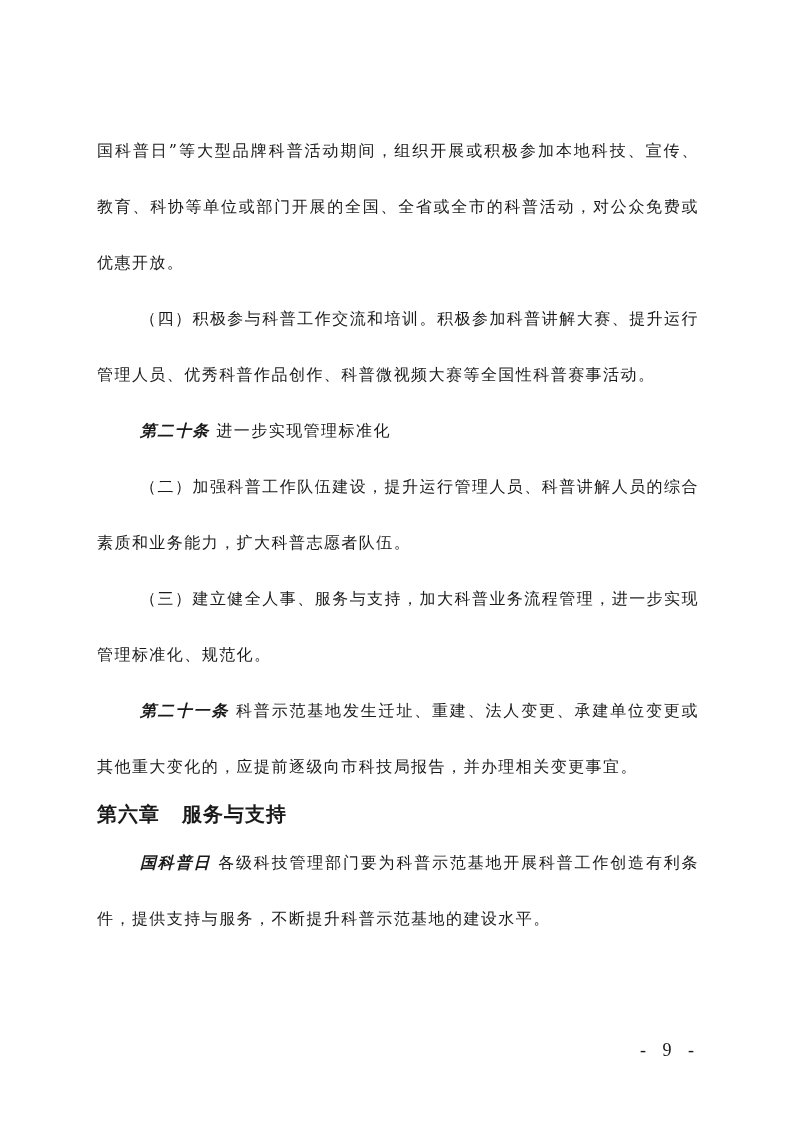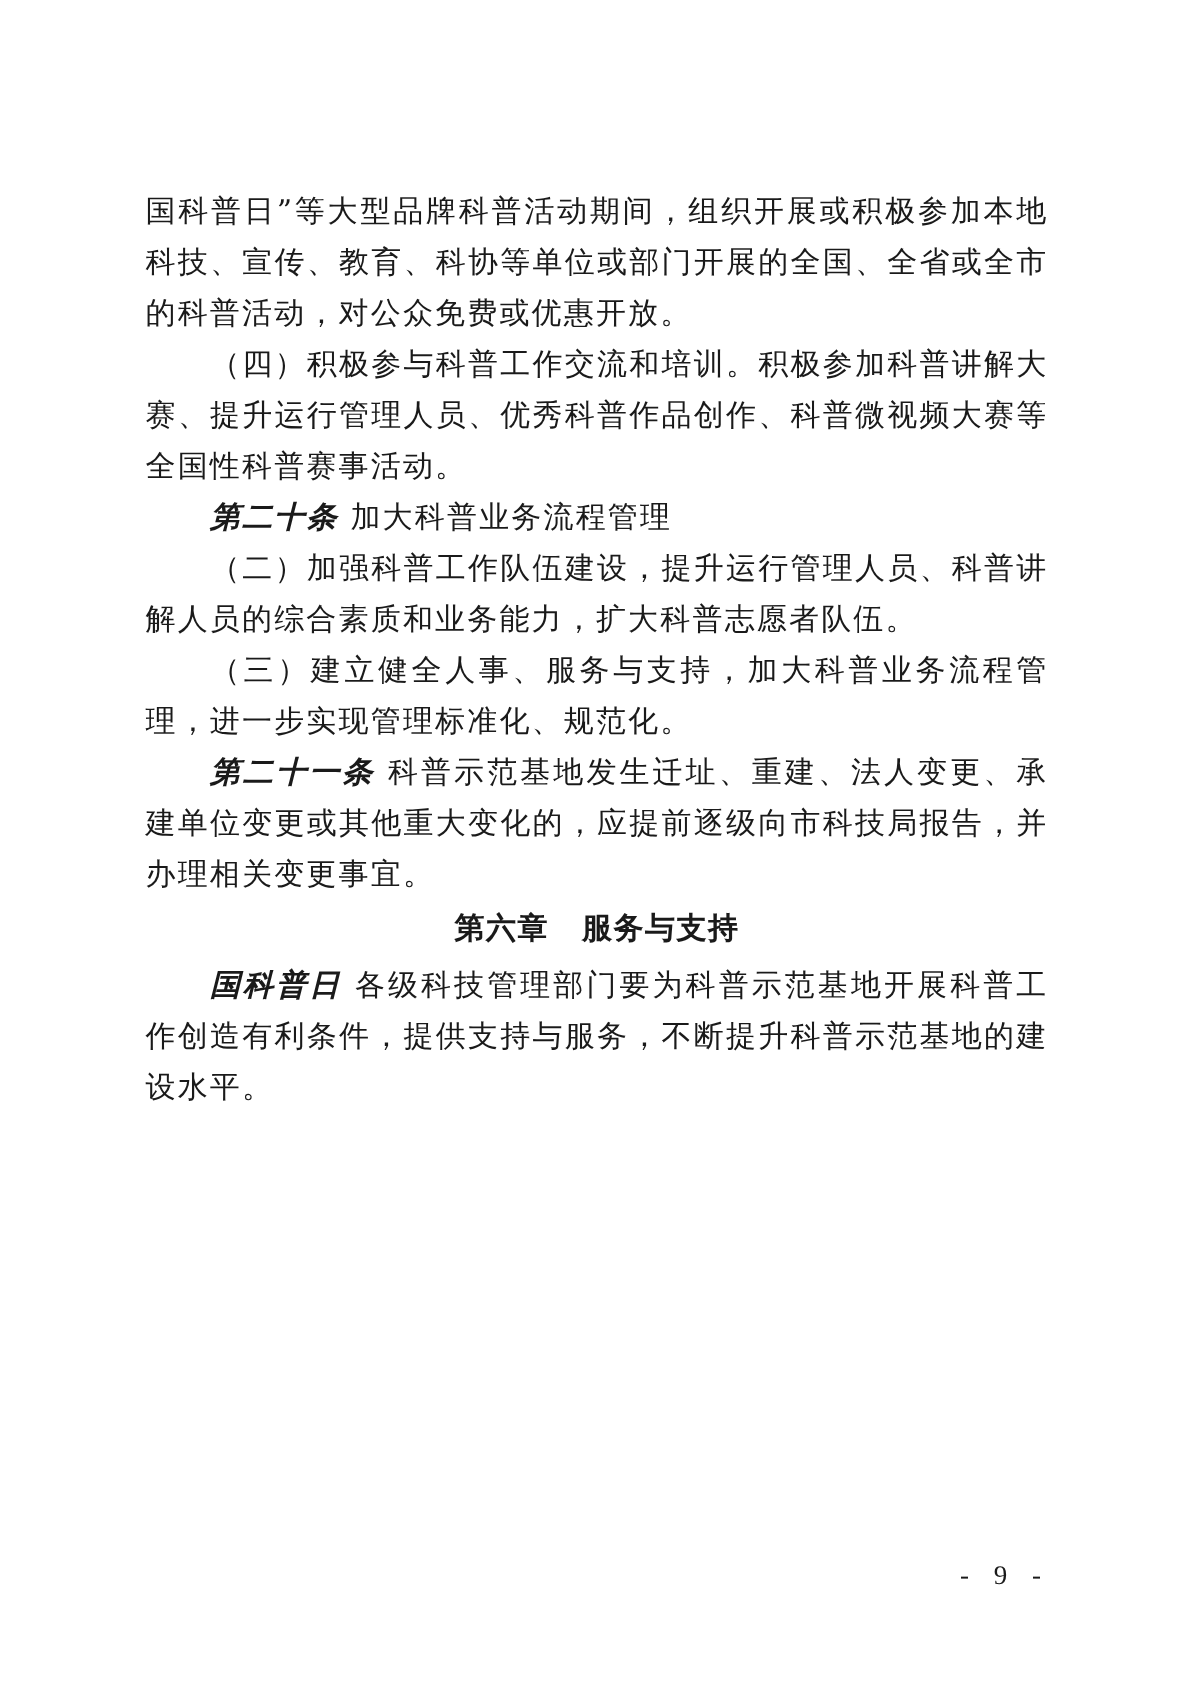--- a/index.html
+++ b/index.html
@@ -1,35 +1,35 @@
 <!DOCTYPE html>
 <html><head>
 <meta charset="utf-8">
 <style>
   html, body { margin: 0; padding: 0; background: #ffffff; }
   body { width: 793px; height: 1122px; position: relative; overflow: hidden;
          font-family: "DejaVu Serif", "Liberation Serif", serif; color: #1a1a1a; }
   .page { position: absolute; left: 97px; top: 123px; width: 602px; }
-  p { margin: 0; text-align: justify; font-size: 20px; line-height: 34px; letter-spacing: 1.45px; }
+  p { margin: 0; text-align: justify; font-size: 16px; line-height: 56px; letter-spacing: 1.45px; }
   .indent { text-indent: 43px; }
   .art { font-weight: bold; font-family: "DejaVu Sans", "Liberation Sans", sans-serif; font-style: italic; }
-  .chapter { text-align: center; font-weight: bold; font-family: "DejaVu Sans", "Liberation Sans", sans-serif;
+  .chapter { text-align: left; font-weight: bold; font-family: "DejaVu Sans", "Liberation Sans", sans-serif;
              font-size: 20px; line-height: 39.6px; letter-spacing: 1px; }
   .chapter .gap { display: inline-block; width: 22px; }
   .pagenum { position: absolute; left: 640px; top: 1040px; font-size: 18px;
              font-family: "Liberation Serif", serif; letter-spacing: 6px; }
 </style>
 </head>
 <body>
 
 <div class="page">
   <p>国科普日”等大型品牌科普活动期间，组织开展或积极参加本地科技、宣传、教育、科协等单位或部门开展的全国、全省或全市的科普活动，对公众免费或优惠开放。</p>
   <p class="indent">（四）积极参与科普工作交流和培训。积极参加科普讲解大赛、提升运行管理人员、优秀科普作品创作、科普微视频大赛等全国性科普赛事活动。</p>
 
-  <p class="indent"><span class="art">第二十条</span><span> 加大科普业务流程管理</span></p>
+  <p class="indent"><span class="art">第二十条</span><span> 进一步实现管理标准化</span></p>
   <p class="indent">（二）加强科普工作队伍建设，提升运行管理人员、科普讲解人员的综合素质和业务能力，扩大科普志愿者队伍。</p>
   <p class="indent">（三）建立健全人事、服务与支持，加大科普业务流程管理，进一步实现管理标准化、规范化。</p>
 
   <p class="indent"><span class="art">第二十一条</span><span> 科普示范基地发生迁址、重建、法人变更、承建单位变更或其他重大变化的，应提前逐级向市科技局报告，并办理相关变更事宜。</span></p>
 
   <div class="chapter"><span>第六章</span><span class="gap"></span><span>服务与支持</span></div>
 
   <p class="indent"><span class="art">国科普日</span><span> 各级科技管理部门要为科普示范基地开展科普工作创造有利条件，提供支持与服务，不断提升科普示范基地的建设水平。</span></p>
 </div>
 

